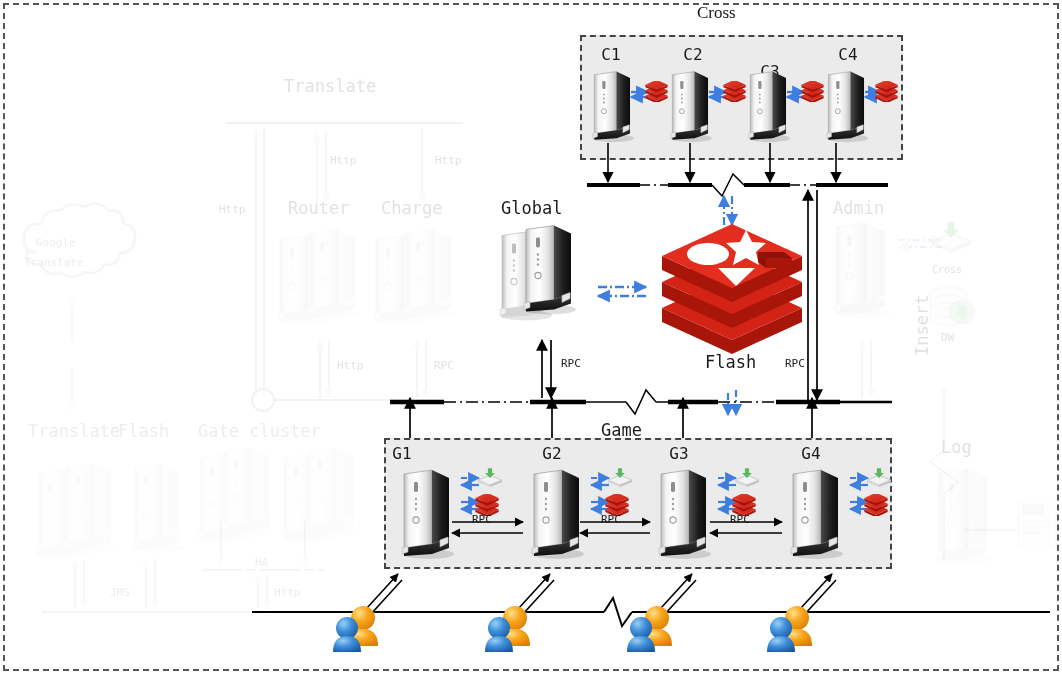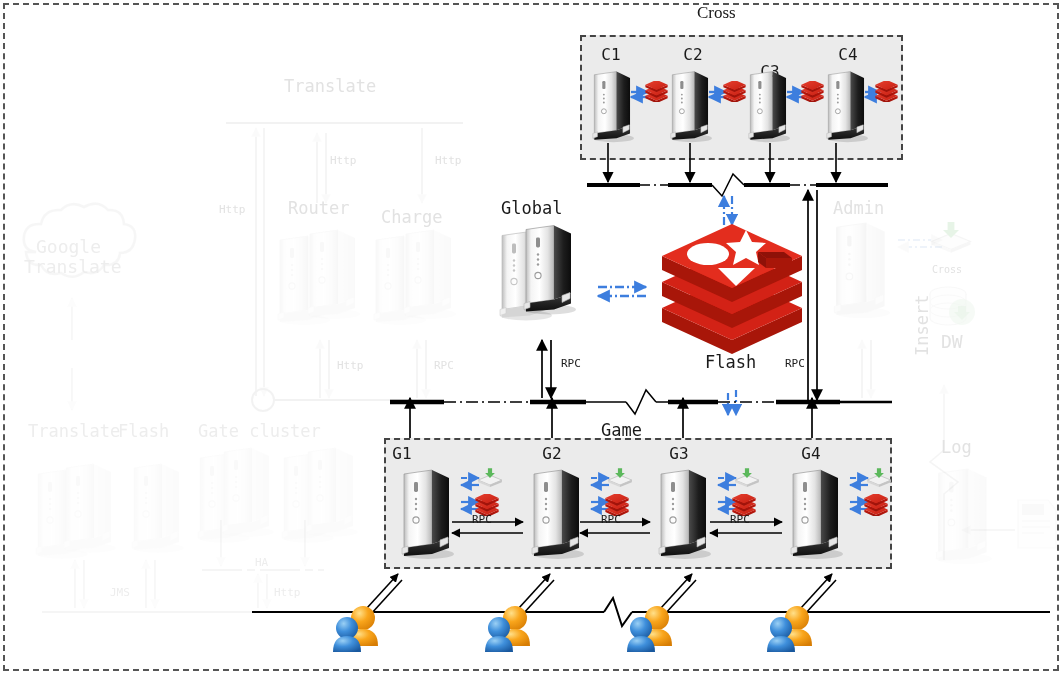--- a/index.html
+++ b/index.html
@@ -28,21 +28,21 @@
     width: 1062px; height: 674px;
     overflow: visible;
   }
   .lbl {
     position: absolute;
     font-family: "DejaVu Sans Mono", "Liberation Mono", monospace;
     white-space: nowrap;
     color: #1a1a1a;
   }
   .lbl-big   { font-size: 17px; }
-  .lbl-mid   { font-size: 18px; }
+  .lbl-mid   { font-size: 11px; }
   .lbl-small { font-size: 11px; }
   .lbl-tiny  { font-size: 10px; }
   .ghost      { color: #e2e2e2; }
   .ghost-soft { color: #ededed; }
   .group-box {
     position: absolute;
     background: #ebebeb;
     border: 2px dashed #444;
   }
   .node { position: absolute; }
@@ -292,21 +292,21 @@
     <g class="dim-12">
       <path d="M36,252 q-14,-2 -12,-16 q2,-13 17,-12 q3,-15 20,-14 q10,-10 23,-3
                q14,-8 24,3 q15,-1 16,14 q13,2 11,15 q-2,14 -15,14
                q-1,13 -16,12 q-6,11 -20,7 q-11,9 -23,1 q-14,4 -20,-8
                q-14,1 -15,-13 Z" fill="#ffffff" stroke="#c7c7c7" stroke-width="2.6"></path>
     </g>
   </svg>
 
   <div class="lbl lbl-big ghost" style="left:284px; top:76px;">Translate</div>
   <div class="lbl lbl-big ghost" style="left:288px; top:198px;">Router</div>
-  <div class="lbl lbl-big ghost" style="left:381px; top:198px;margin-top:9px;">Charge</div>
+  <div class="lbl lbl-big ghost" style="left:381px; top:198px;">Charge</div>
   <div class="lbl lbl-small ghost" style="left:219px; top:203px;">Http</div>
   <div class="lbl lbl-small ghost" style="left:330px; top:154px;">Http</div>
   <div class="lbl lbl-small ghost" style="left:435px; top:154px;">Http</div>
   <div class="lbl lbl-small ghost" style="left:337px; top:359px;">Http</div>
   <div class="lbl lbl-small ghost" style="left:434px; top:359px;">RPC</div>
 
   <div class="lbl lbl-mid ghost-soft" style="left:36px; top:236px;">Google</div>
   <div class="lbl lbl-mid ghost-soft" style="left:24px; top:256px;">Translate</div>
 
   <div class="lbl lbl-big ghost-soft" style="left:28px; top:421px;">Translate</div>

